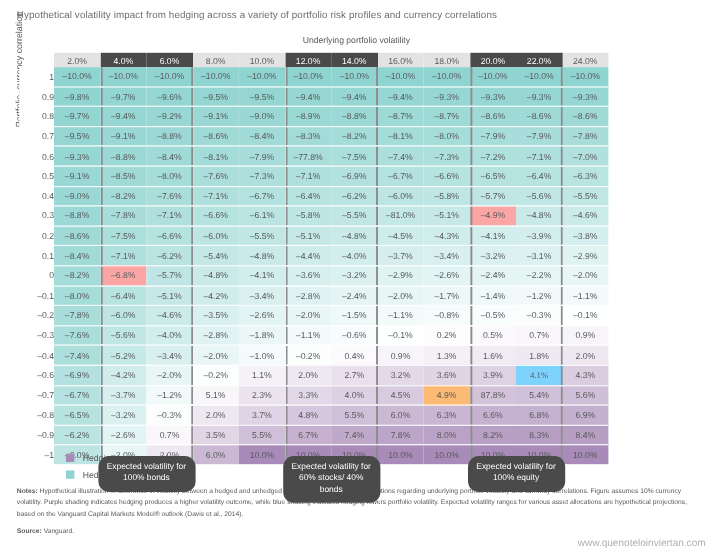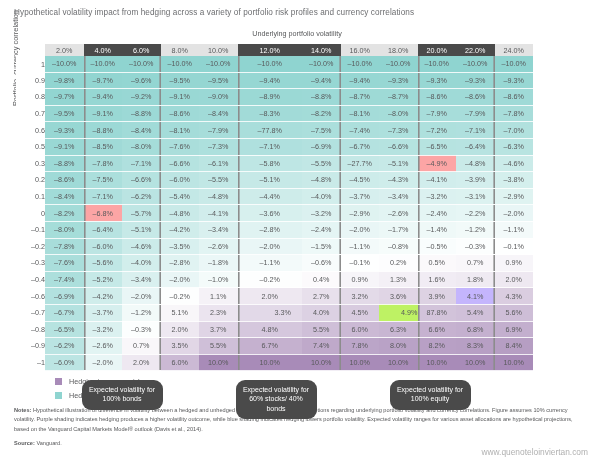--- a/index.html
+++ b/index.html
@@ -260,29 +260,44 @@
           <td class="cell" style="background: rgb(173, 224, 221);">–7.3%</td>
           <td class="cell gl" style="background: rgb(175, 224, 222);">–7.1%</td>
           <td class="cell gr" style="background: rgb(178, 225, 223);">–6.9%</td>
           <td class="cell" style="background: rgb(180, 226, 224);">–6.7%</td>
           <td class="cell" style="background: rgb(181, 227, 224);">–6.6%</td>
           <td class="cell gl" style="background: rgb(182, 227, 224);">–6.5%</td>
           <td class="cell gr" style="background: rgb(183, 227, 225);">–6.4%</td>
           <td class="cell" style="background: rgb(184, 228, 225);">–6.3%</td>
         </tr>
         <tr>
+          <td class="rowhead">0.4</td>
+          <td class="cell" style="background: rgb(154, 216, 213);">–9.0%</td>
+          <td class="cell gl" style="background: rgb(163, 220, 216);">–8.2%</td>
+          <td class="cell gr" style="background: rgb(170, 222, 219);">–7.6%</td>
+          <td class="cell" style="background: rgb(175, 224, 222);">–7.1%</td>
+          <td class="cell" style="background: rgb(180, 226, 224);">–6.7%</td>
+          <td class="cell gl" style="background: rgb(183, 227, 225);">–6.4%</td>
+          <td class="cell gr" style="background: rgb(186, 228, 226);">–6.2%</td>
+          <td class="cell" style="background: rgb(188, 229, 227);">–6.0%</td>
+          <td class="cell" style="background: rgb(190, 230, 228);">–5.8%</td>
+          <td class="cell gl" style="background: rgb(191, 230, 228);">–5.7%</td>
+          <td class="cell gr" style="background: rgb(192, 231, 229);">–5.6%</td>
+          <td class="cell" style="background: rgb(193, 231, 229);">–5.5%</td>
+        </tr>
+        <tr>
           <td class="rowhead">0.3</td>
           <td class="cell" style="background: rgb(156, 217, 214);">–8.8%</td>
           <td class="cell gl" style="background: rgb(168, 221, 218);">–7.8%</td>
           <td class="cell gr" style="background: rgb(175, 224, 222);">–7.1%</td>
           <td class="cell" style="background: rgb(181, 227, 224);">–6.6%</td>
           <td class="cell" style="background: rgb(187, 229, 226);">–6.1%</td>
           <td class="cell gl" style="background: rgb(190, 230, 228);">–5.8%</td>
           <td class="cell gr" style="background: rgb(193, 231, 229);">–5.5%</td>
-          <td class="cell" style="background: rgb(196, 232, 230);">–27.7%</td>
+          <td class="cell" style="background: rgb(196, 232, 230);">–81.0%</td>
           <td class="cell" style="background: rgb(198, 233, 231);">–5.1%</td>
           <td class="cell gl" style="background: #fca5a5; margin-top: 11px;">–4.9%</td>
           <td class="cell gr" style="background: rgb(201, 234, 232);">–4.8%</td>
           <td class="cell" style="background: rgb(203, 235, 233);">–4.6%</td>
         </tr>
         <tr>
           <td class="rowhead">0.2</td>
           <td class="cell" style="background: rgb(159, 218, 215);">–8.6%</td>
           <td class="cell gl" style="background: rgb(171, 223, 220);">–7.5%</td>
           <td class="cell gr" style="background: rgb(181, 227, 224);">–6.6%</td>
@@ -391,34 +406,34 @@
           <td class="cell" style="background: rgb(178, 225, 223);">–6.9%</td>
           <td class="cell gl" style="background: rgb(208, 237, 235);">–4.2%</td>
           <td class="cell gr" style="background: rgb(233, 246, 246);">–2.0%</td>
           <td class="cell" style="background: rgb(253, 254, 254);">–0.2%</td>
           <td class="cell" style="background: rgb(245, 242, 247);">1.1%</td>
           <td class="cell gl" style="background: rgb(238, 232, 241);">2.0%</td>
           <td class="cell gr" style="background: rgb(232, 224, 236);">2.7%</td>
           <td class="cell" style="background: rgb(227, 218, 232);">3.2%</td>
           <td class="cell" style="background: rgb(224, 213, 229);">3.6%</td>
           <td class="cell gl" style="background: rgb(221, 210, 227);">3.9%</td>
-          <td class="cell gr" style="background: #c4b5fd;">4.1%</td>
+          <td class="cell gr" style="background: #7dd3fc; font-family: Liberation Serif, serif;">4.1%</td>
           <td class="cell" style="background: rgb(218, 205, 224);">4.3%</td>
         </tr>
         <tr>
           <td class="rowhead">–0.7</td>
           <td class="cell" style="background: rgb(180, 226, 224);">–6.7%</td>
           <td class="cell gl" style="background: rgb(214, 239, 238);">–3.7%</td>
           <td class="cell gr" style="background: rgb(242, 250, 249);">–1.2%</td>
           <td class="cell" style="background: rgb(248, 246, 249);">5.1%</td>
           <td class="cell" style="background: rgb(235, 228, 239);">2.3%</td>
-          <td class="cell gl" style="background: rgb(226, 217, 232); padding-left: 26px;">3.3%</td>
+          <td class="cell gl" style="background: rgb(226, 217, 232);">3.3%</td>
           <td class="cell gr" style="background: rgb(220, 209, 227);">4.0%</td>
           <td class="cell" style="background: rgb(216, 203, 223);">4.5%</td>
-          <td class="cell" style="background: #bef264; text-align: right;">4.9%</td>
+          <td class="cell" style="background: #fdba74;">4.9%</td>
           <td class="cell gl" style="background: rgb(210, 195, 218);">87.8%</td>
           <td class="cell gr" style="background: rgb(208, 192, 217); text-align: center;">5.4%</td>
           <td class="cell" style="background: rgb(206, 190, 215);">5.6%</td>
         </tr>
         <tr>
           <td class="rowhead">–0.8</td>
           <td class="cell" style="background: rgb(182, 227, 224);">–6.5%</td>
           <td class="cell gl" style="background: rgb(219, 241, 240);">–3.2%</td>
           <td class="cell gr" style="background: rgb(252, 254, 254);">–0.3%</td>
           <td class="cell" style="background: rgb(238, 232, 241);">2.0%</td>

